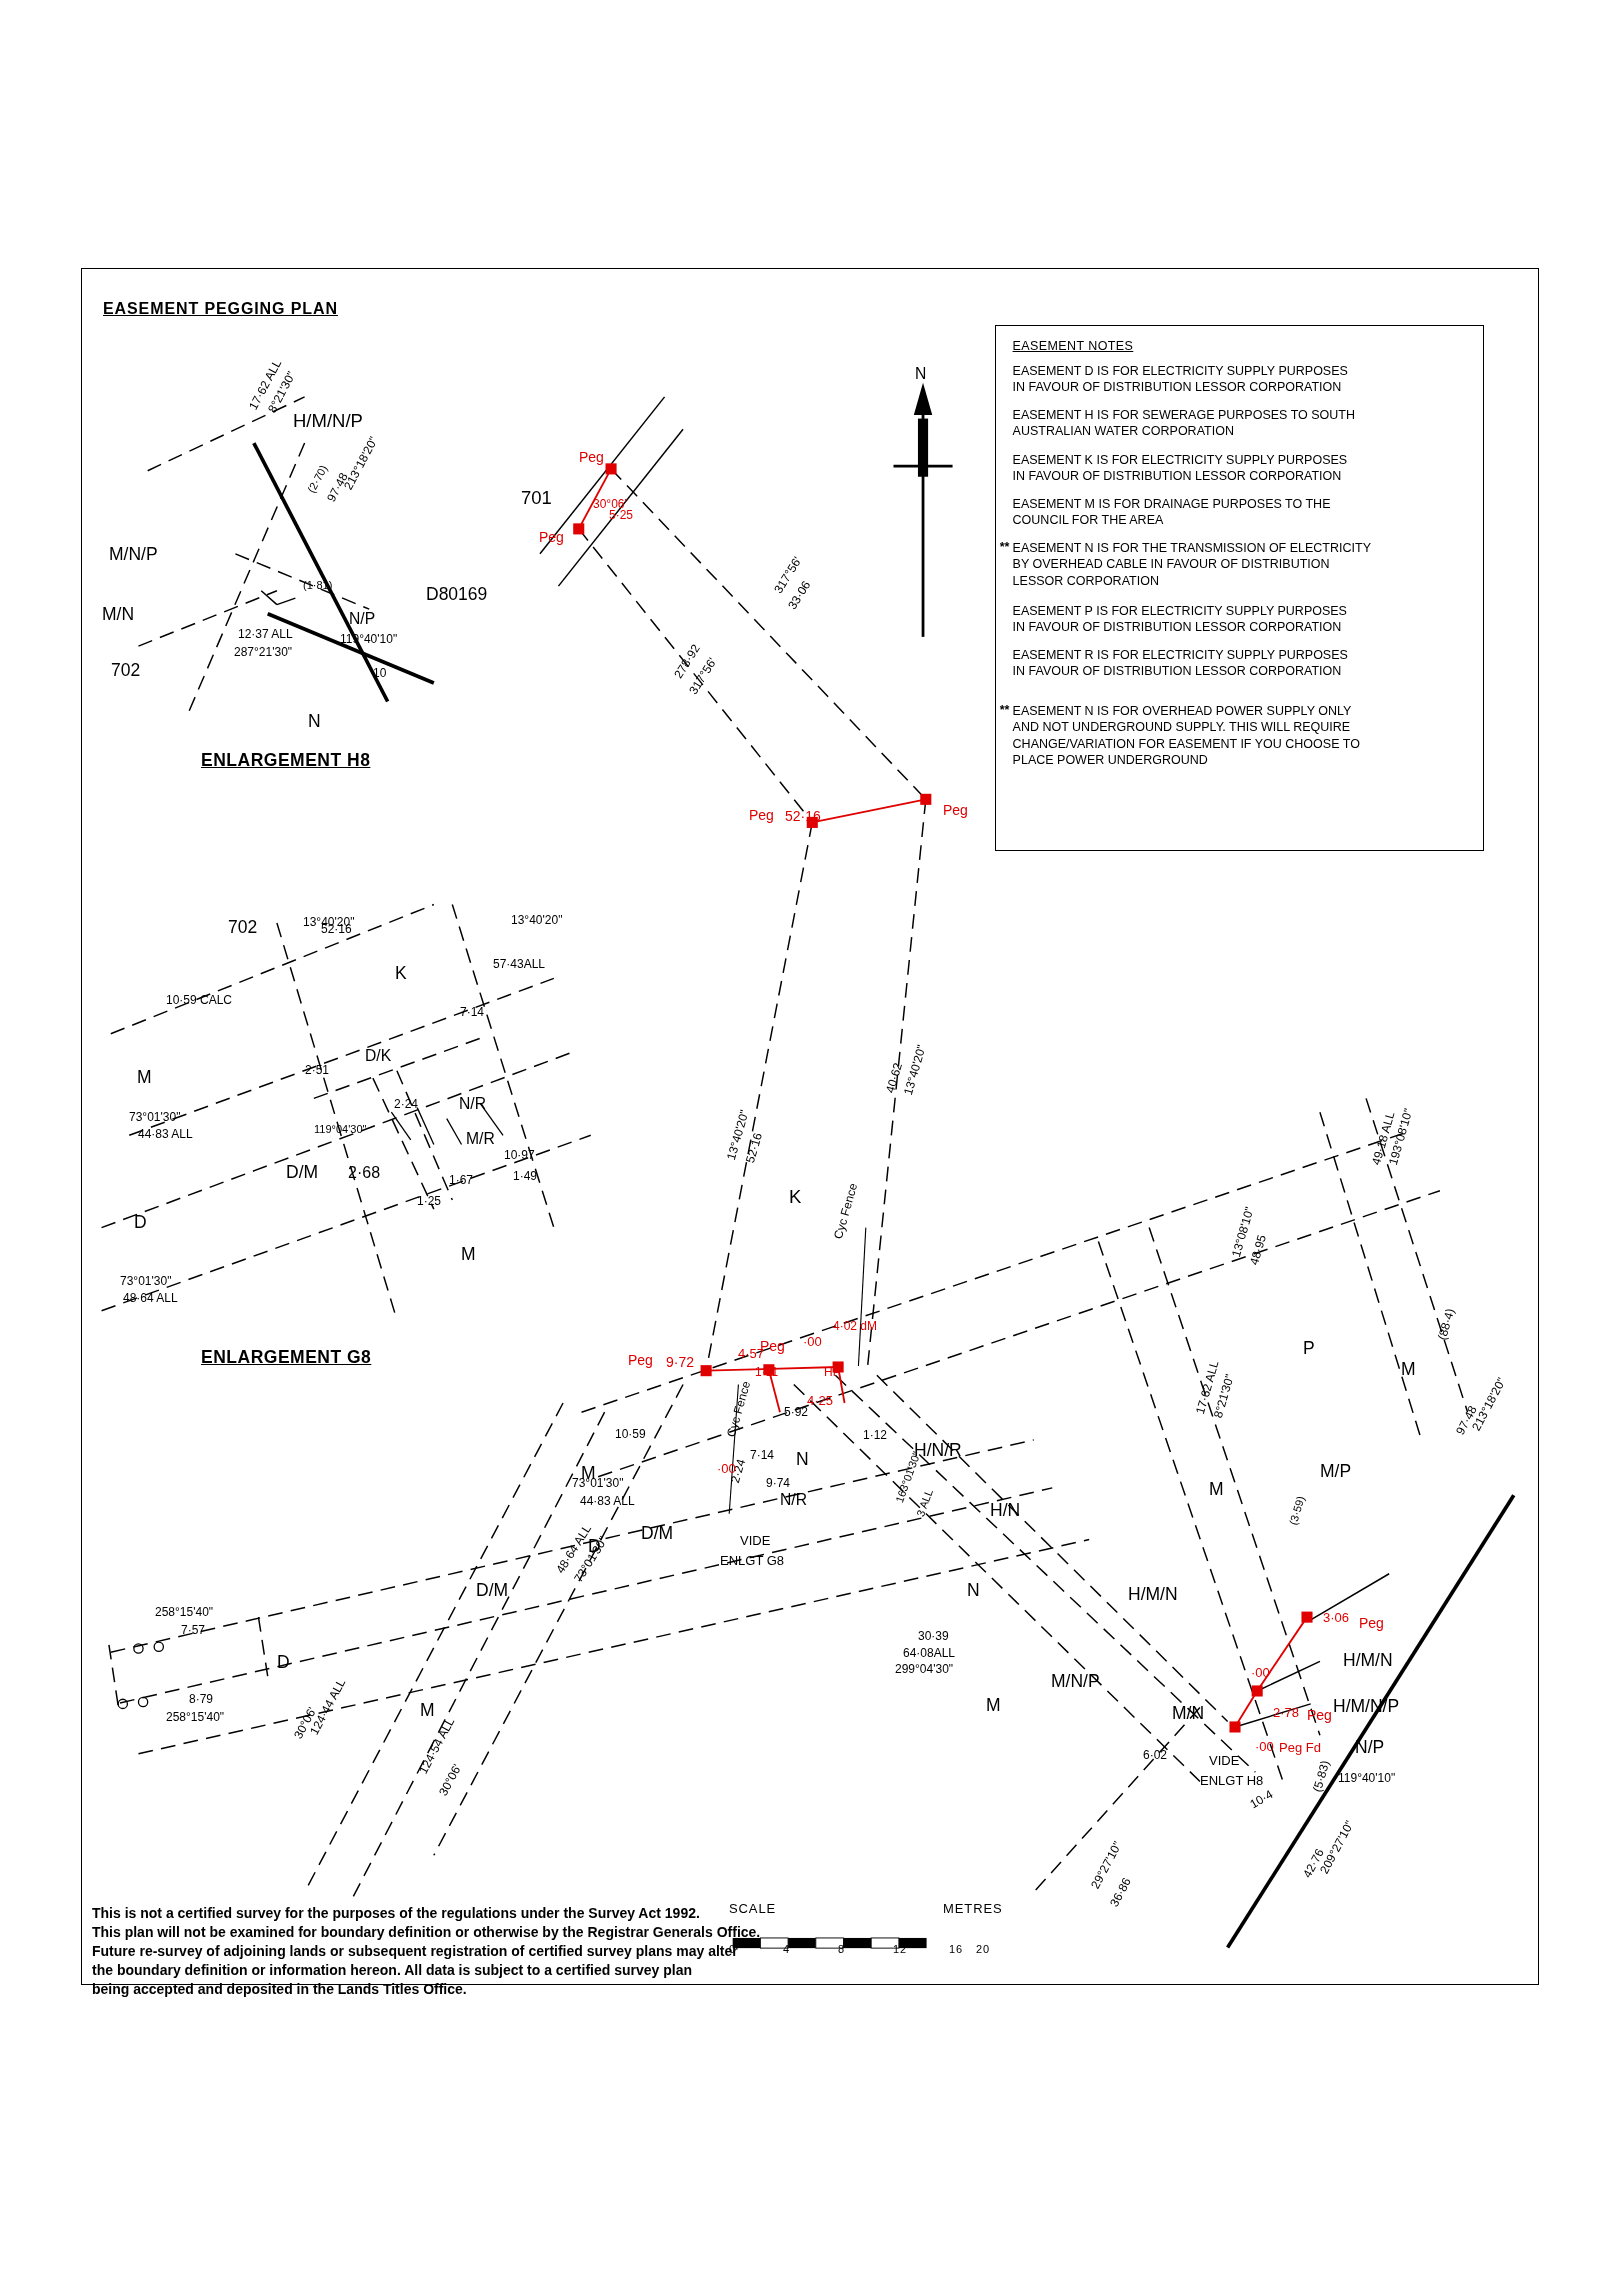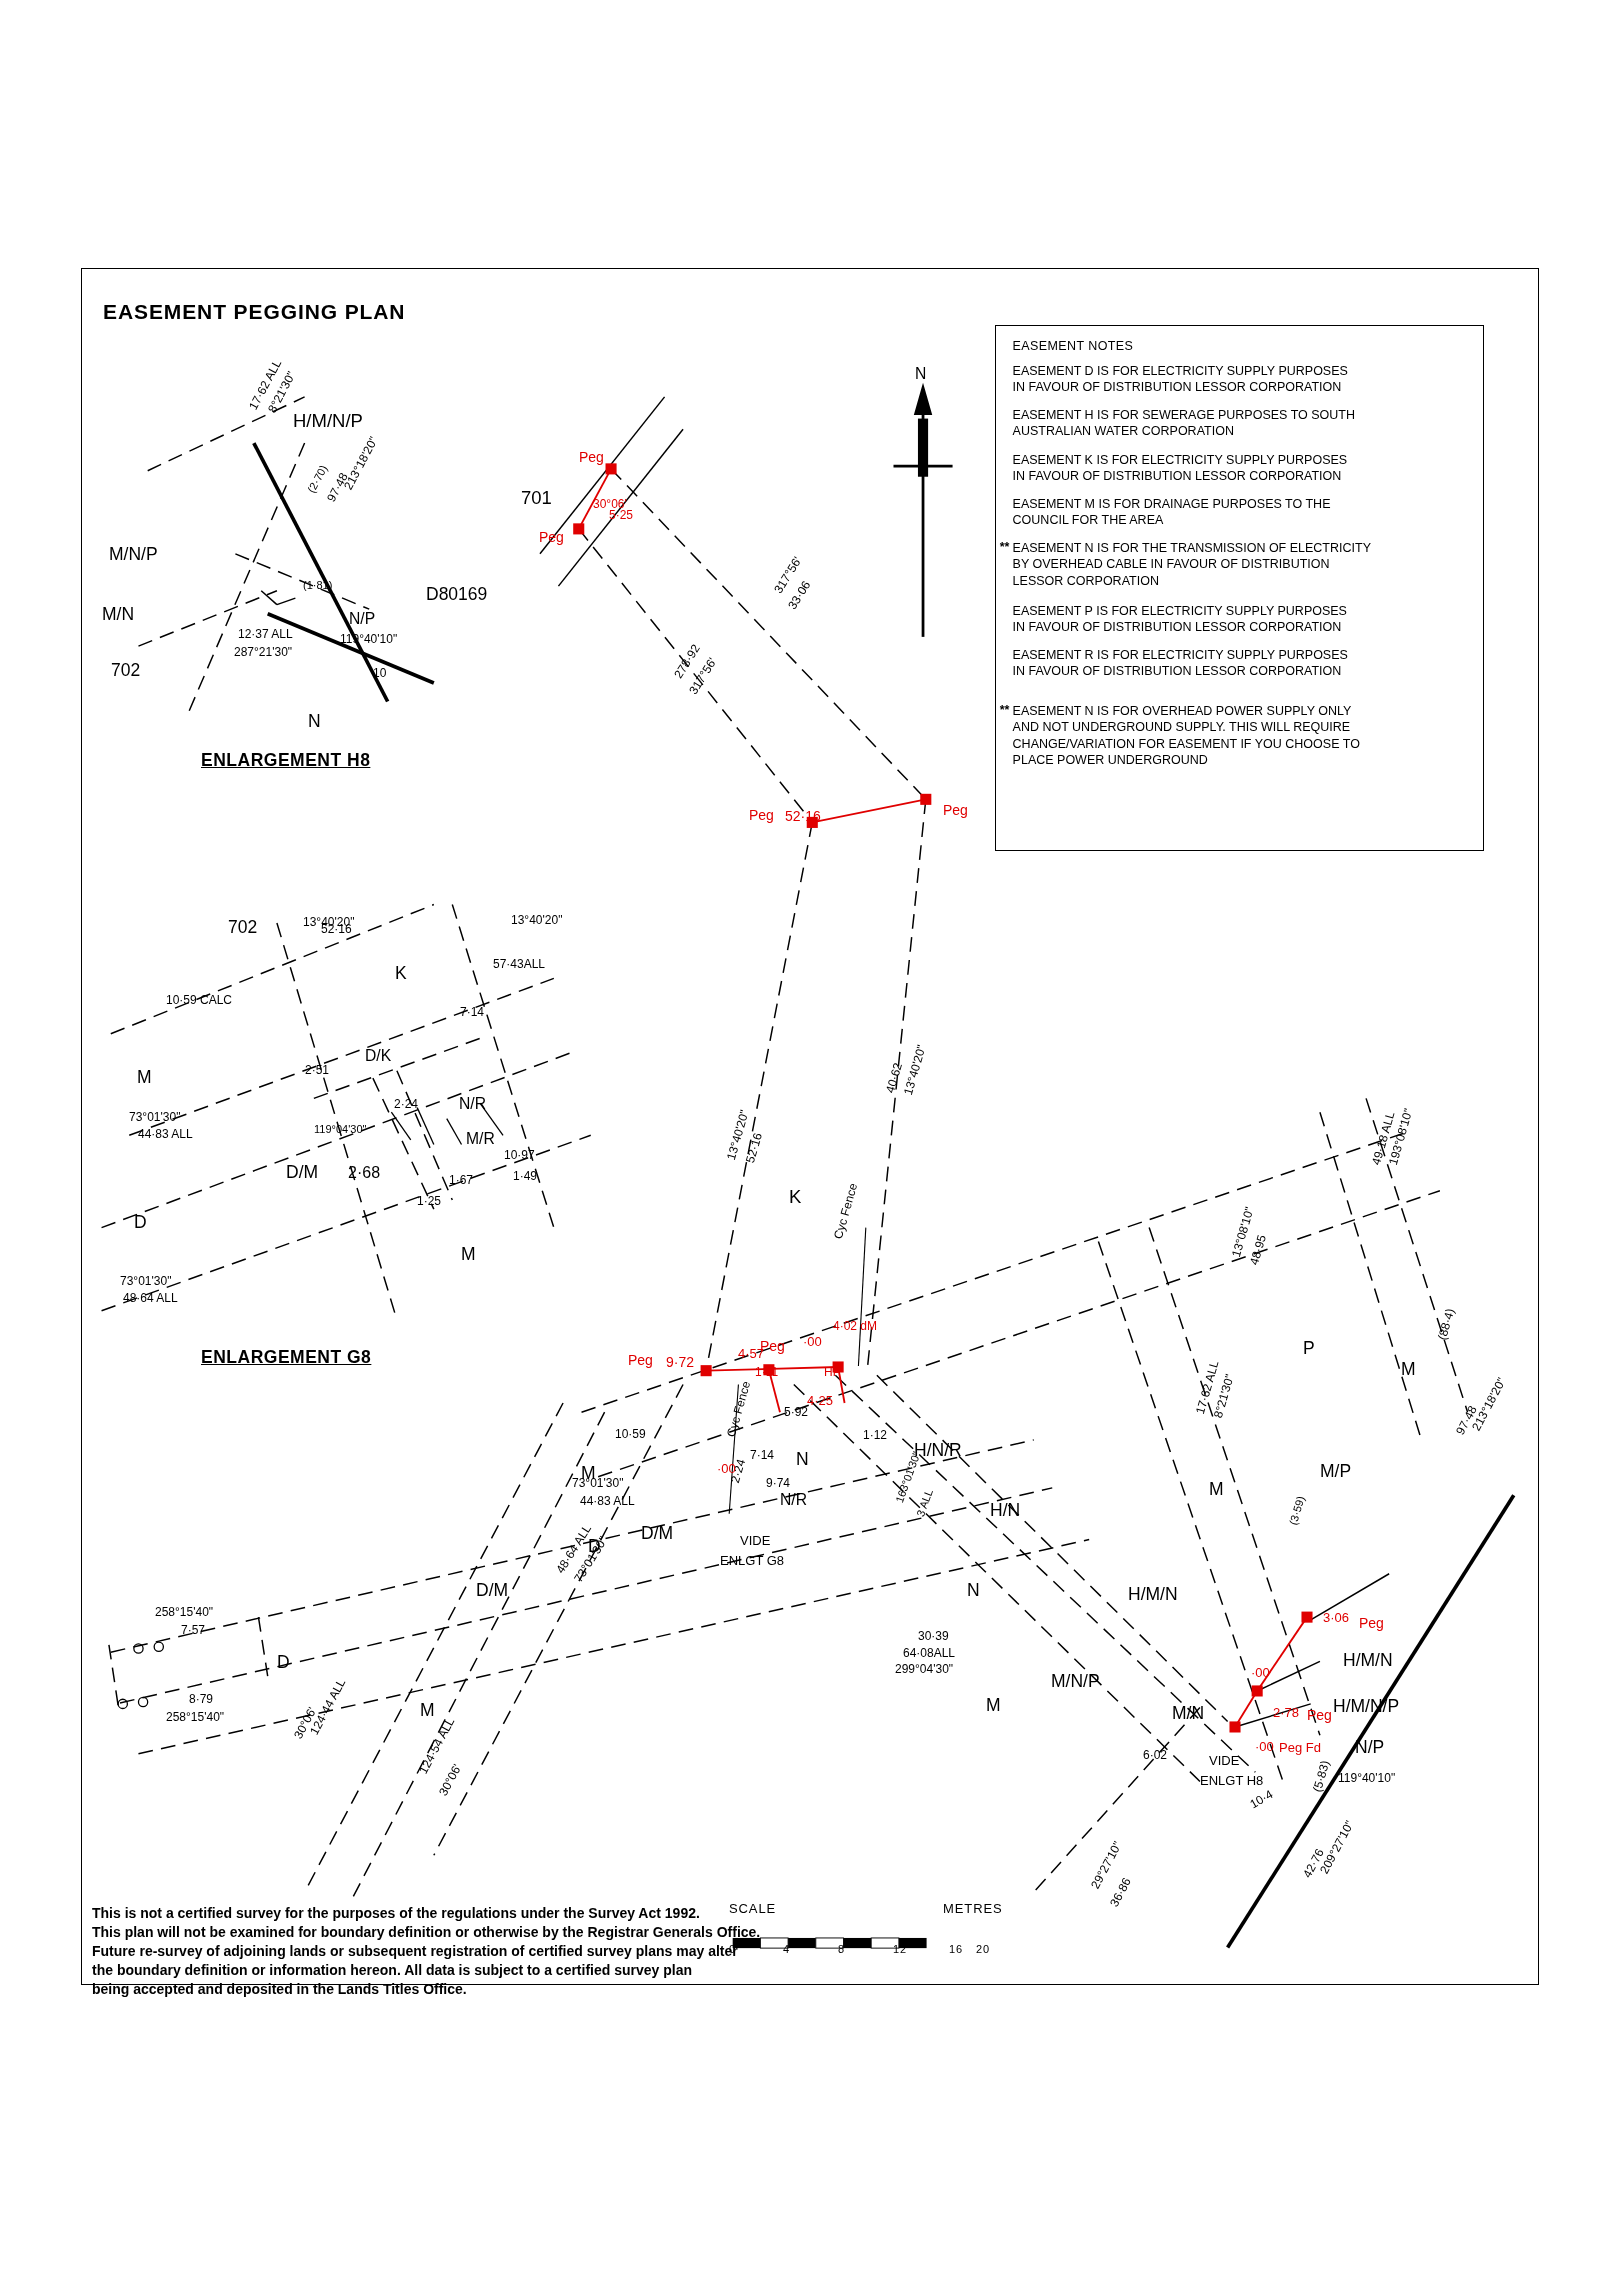--- a/index.html
+++ b/index.html
@@ -1,25 +1,25 @@
 <!DOCTYPE html>
 <html style="font-size:14.8px"><head>
 <meta charset="utf-8">
 <style>
   html,body{margin:0;padding:0;background:#ffffff;}
   body{width:1619px;height:2290px;position:relative;font-family:"Liberation Sans",sans-serif;color:#000;}
   #sheet{position:absolute;left:0;top:0;width:1619px;height:2290px;}
   .frame{position:absolute;left:81px;top:268px;width:1458px;height:1717px;border:1.8px solid #000;box-sizing:border-box;}
   .txt{position:absolute;white-space:nowrap;font-family:"Liberation Sans",sans-serif;color:#000;line-height:1.15;}
   .red{color:#e00000;}
-  .title{font-size:21px;letter-spacing:0.9px;font-weight:bold;}
+  .title{font-size:16px;letter-spacing:0.9px;font-weight:bold;text-decoration:underline;}
   .sub{font-size:17.5px;letter-spacing:0.5px;font-weight:bold;text-decoration:underline;}
   .lbl{font-size:15.7px;}
   .notes{position:absolute;left:995px;top:325px;width:489px;height:526px;border:1.8px solid #000;box-sizing:border-box;background:#fff;}
-  .notes .hd{position:absolute;left:16.6px;top:13px;font-size:12.5px;letter-spacing:0.4px;text-align:right;}
+  .notes .hd{position:absolute;left:16.6px;top:13px;font-size:12.5px;text-decoration:underline;letter-spacing:0.4px;text-align:right;}
   .notes .p{position:absolute;left:16.6px;font-size:12.5px;line-height:1.3;white-space:pre-line;}
   .notes .star{position:absolute;left:3.7px;font-size:12.5px;font-weight:bold;}
   svg.lay{position:absolute;left:0;top:0;width:1619px;height:2290px;overflow:visible;}
   .pegdot{fill:#e00000;}
   .discl{position:absolute;left:92px;top:1904px;font-size:14px;line-height:1.35;font-weight:bold;white-space:pre-line;}
   .scalebox{position:absolute;left:729px;top:1901px;}
   .scalebox .t{position:absolute;font-size:13px;letter-spacing:0.9px;}
   .northlbl{position:absolute;left:915px;top:365px;font-size:15.7px;}
 </style>
 </head>

